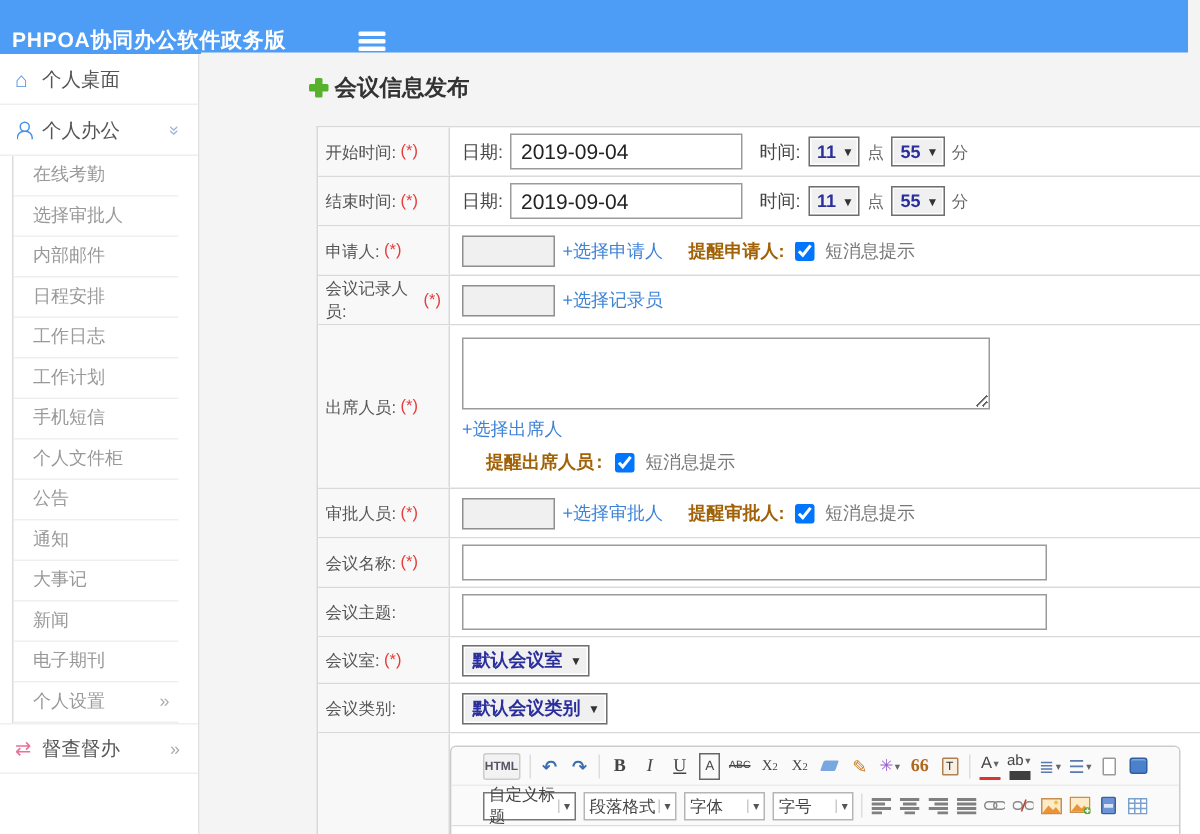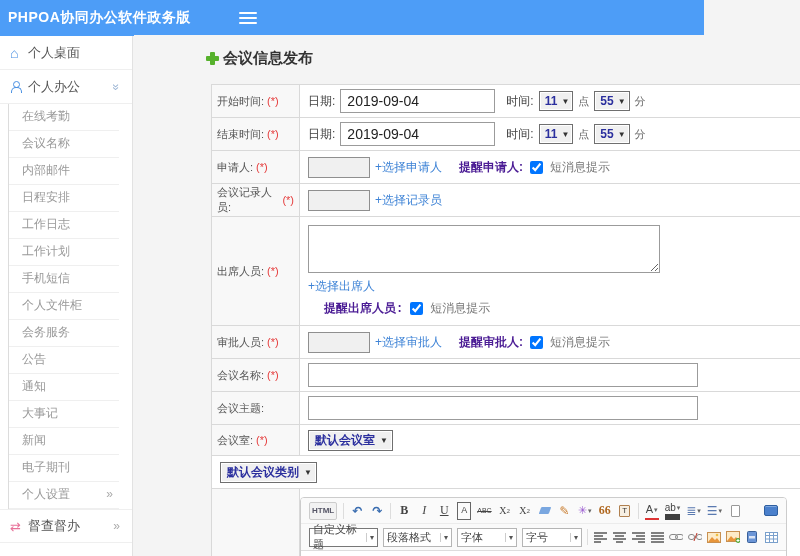--- a/index.html
+++ b/index.html
@@ -1,21 +1,21 @@
 <!DOCTYPE html>
 <html><head>
 <meta charset="utf-8">
 <style>
   * { margin:0; padding:0; box-sizing:border-box; }
   html,body { width:800px; height:556px; overflow:hidden; background:#f4f4f4;
     font-family:"Liberation Sans","DejaVu Sans",sans-serif; }
 
   
-  .topbar { position:absolute; left:0; top:0; width:704px; height:36px;
-    background:#4d9df7; display:flex; align-items:center; }
+  .topbar { position:absolute; left:0; top:0; width:792px; height:36px;
+    background:#4d9df7; display:flex; align-items:flex-end; }
   .brand { color:#fff; font-size:14px; font-weight:bold; margin-left:8px; letter-spacing:.5px; }
   .burger { margin-left:48px; width:18px; cursor:pointer; }
   .burger i { display:block; height:2.5px; background:#fff; margin:2.5px 0; border-radius:1px; }
 
   
   .sidebar { position:absolute; left:0; top:36px; width:133px; height:520px;
     background:#fff; border-right:1px solid #e2e2e2; }
   .side-top { display:flex; align-items:center; height:34px; padding-left:10px;
     font-size:13px; color:#555; border-bottom:1px solid #efefef; cursor:pointer; }
   .side-top .glyph { color:#4a90e2; font-size:14px; width:18px; }
@@ -56,38 +56,38 @@
 
   .date-input { width:155px; height:24px; border:1px solid #9b9b9b; font-size:14px; color:#222;
     padding:0 6px; font-family:"Liberation Sans",sans-serif; }
   .tsel { display:inline-flex; align-items:center; gap:4px; height:20px; padding:0 3px 0 5px;
     border:1px solid #6f6f6f; background:#f0f0f0; font-size:12px; font-weight:bold;
     color:#2b2f9e; cursor:pointer; box-shadow:inset 0 0 0 1px #fff; }
   .tsel .arr { font-size:8px; color:#333; font-weight:normal; }
   .suffix { font-size:11px; color:#666; }
   .mini-input { width:62px; height:21px; border:1px solid #8f8f8f; background:#f0f0f0; padding:0 4px; }
   .link { color:#3e83d6; font-size:12px; text-decoration:none; cursor:pointer; }
-  .remind { font-weight:bold; color:#4c1d95; font-size:12px; margin-left:12px; }
+  .remind { font-weight:bold; color:#a16207; font-size:12px; margin-left:12px; }
   .sms { color:#777; font-size:12px; }
   input[type=checkbox] { width:13px; height:13px; margin:0 2px; }
   .attend-area { width:352px; height:48px; border:1px solid #9b9b9b; resize:both;
     font-family:"Liberation Sans",sans-serif; }
   .col { flex-direction:column; align-items:flex-start; justify-content:center; gap:5px; padding:8px; }
   .rowline { display:flex; align-items:center; gap:5px; }
   .wide-input { width:390px; height:24px; border:1px solid #9b9b9b; padding:0 6px; }
   .rsel { display:inline-flex; align-items:center; gap:5px; height:21px; padding:0 4px 0 6px;
     border:1px solid #6f6f6f; background:#f0f0f0; font-size:12px; font-weight:bold;
     color:#2b2f9e; cursor:pointer; box-shadow:inset 0 0 0 1px #fff; }
   .rsel .arr { font-size:8px; color:#333; font-weight:normal; }
 
   
   .ed-row { height:180px; }
   .ed-cell { flex:1; padding:8px 0 0 0; }
   .editor { width:487px; border:1px solid #ccc; border-radius:4px; background:#fff; overflow:hidden; }
-  .tb { display:flex; align-items:center; background:#fafafa; padding:2px 8px; gap:6px; }
+  .tb { display:flex; align-items:center; background:#fafafa; padding:2px 21px; gap:6px; }
   .tb1 { height:26px; border-bottom:1px solid #ececec; }
   .tb2 { height:27px; border-bottom:1px solid #ddd; gap:5px; }
   .sep { width:1px; height:16px; background:#ddd; }
   .tbtn { display:inline-flex; align-items:center; justify-content:center; min-width:14px;
     height:18px; cursor:pointer; color:#444; font-size:12px; }
   .html-btn { font-size:8px; font-weight:bold; color:#556; border:1px solid #ccc; background:#f2f2f2;
     padding:1px 2px; border-radius:2px; }
   .blue { color:#3a6db0; font-weight:bold; }
   .bold-b { font-weight:bold; font-family:"Liberation Serif",serif; }
   .ital { font-style:italic; font-family:"Liberation Serif",serif; }
@@ -137,42 +137,39 @@
   <div class="side-top">
     <span class="ico-user"></span>
     <span>个人办公</span>
     <span class="chev-down">»</span>
   </div>
   <div class="submenu">
     <div class="sub-item">
         <span>在线考勤</span>
       </div>
     <div class="sub-item">
-        <span>会议名称</span>
+        <span>选择审批人</span>
       </div>
     <div class="sub-item">
         <span>内部邮件</span>
       </div>
     <div class="sub-item">
         <span>日程安排</span>
       </div>
     <div class="sub-item">
         <span>工作日志</span>
       </div>
     <div class="sub-item">
         <span>工作计划</span>
       </div>
     <div class="sub-item">
         <span>手机短信</span>
       </div>
     <div class="sub-item">
         <span>个人文件柜</span>
-      </div>
-    <div class="sub-item">
-        <span>会务服务</span>
       </div>
     <div class="sub-item">
         <span>公告</span>
       </div>
     <div class="sub-item">
         <span>通知</span>
       </div>
     <div class="sub-item">
         <span>大事记</span>
       </div>
@@ -327,20 +324,23 @@
         </div>
       <div class="fval">
         <span class="rsel">
             <span>默认会议室</span>
             <span class="arr">▼</span>
           </span>
       </div>
     </div>
 
     <div class="frow h33">
+      <div class="flabel">
+          <span>会议类别:</span>
+        </div>
       <div class="fval">
         <span class="rsel">
             <span>默认会议类别</span>
             <span class="arr">▼</span>
           </span>
       </div>
     </div>
 
     <div class="frow ed-row">
       <div class="flabel"></div>

